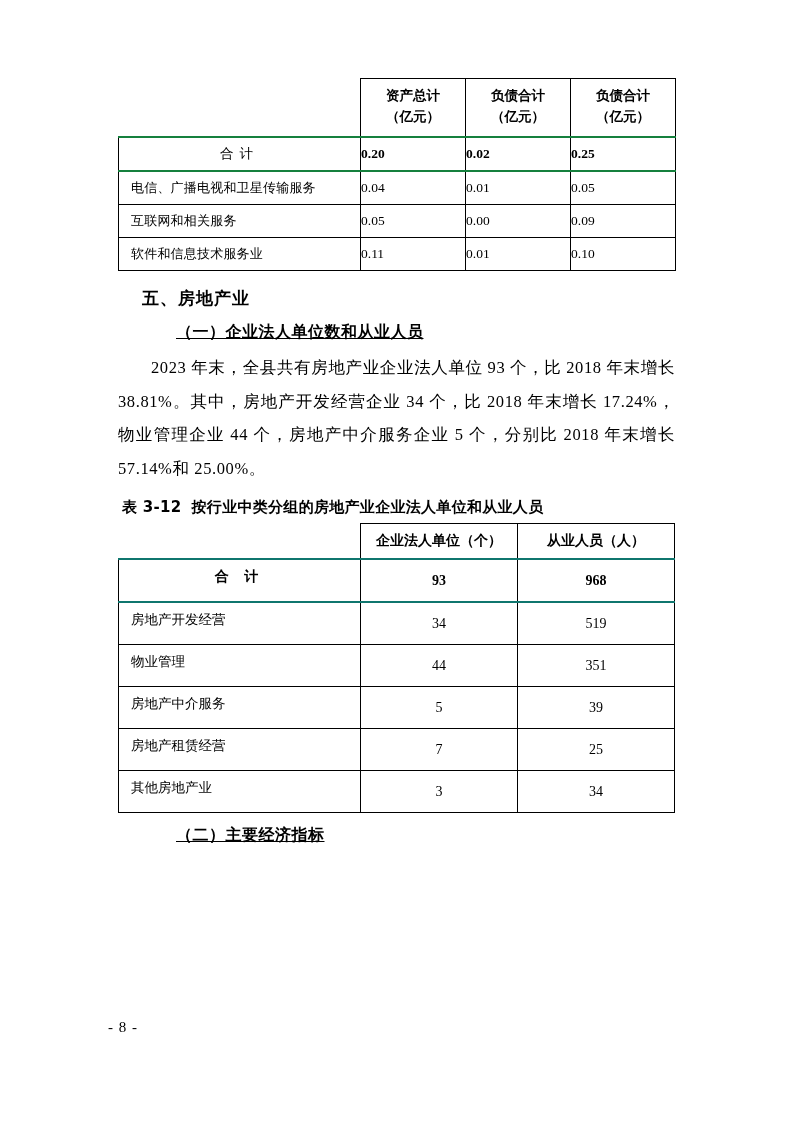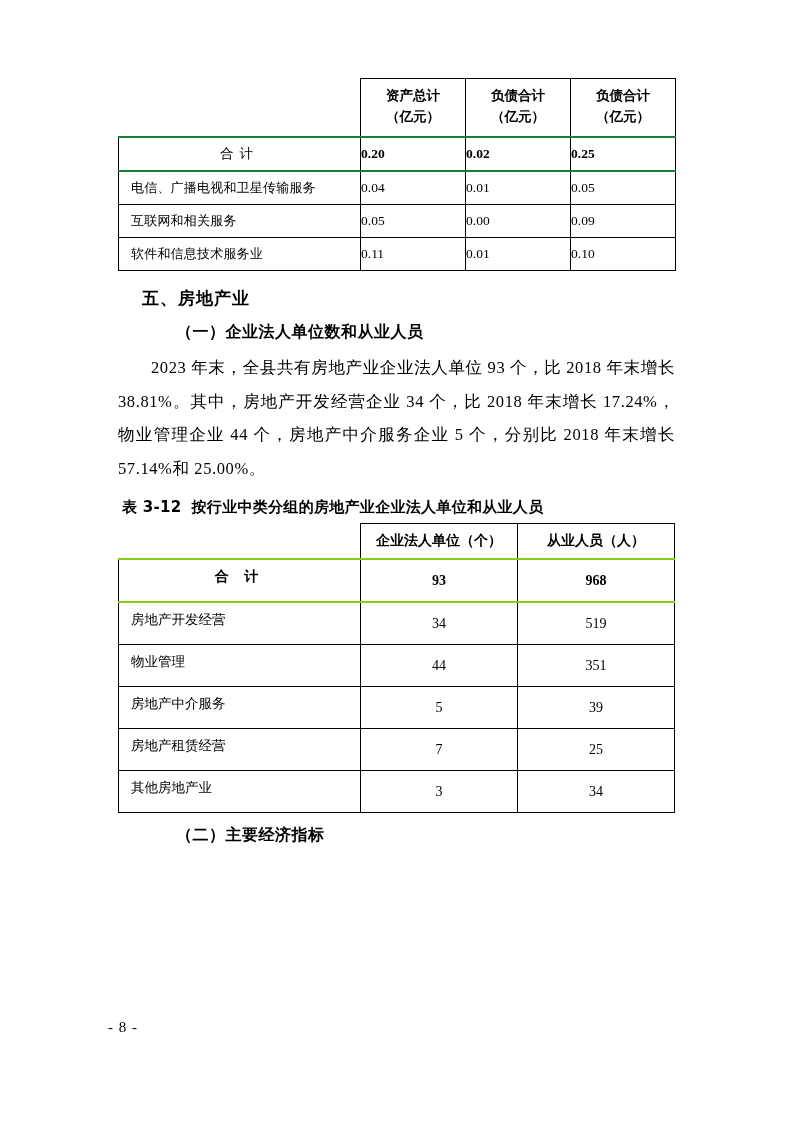--- a/index.html
+++ b/index.html
@@ -82,20 +82,21 @@
     font-weight: bold;
     margin: 16px 0 10px 24px;
     letter-spacing: 1px;
   }
   h3.sub-heading {
     font-family: "DejaVu Sans", "Liberation Sans", sans-serif;
     font-size: 16px;
     font-weight: bold;
     margin: 12px 0 8px 58px;
     letter-spacing: 0.5px;
+    text-decoration: underline;
   }
 
   
   p.body {
     font-size: 16.5px;
     line-height: 2.05;
     margin: 0 0 0 0;
     text-align: justify;
     text-justify: inter-ideograph;
     text-indent: 2em;
@@ -136,21 +137,21 @@
     padding-left: 0;
     font-size: 14px;
   }
   .t2 .num {
     text-align: center;
     font-size: 14px;
     padding: 8px 0;
     margin-left: 16px;
   }
   .t2 tr.total-row td { font-weight: bold; }
-  .t2 .thick-bottom td { border-bottom: 2px solid #84cc16; }
+  .t2 .thick-bottom td { border-bottom: 2px solid #0f766e; }
 
   
   .page-footer {
     position: absolute;
     left: 0;
     right: 0;
     bottom: 86px;
     text-align: left;
     padding-left: 108px;
     font-size: 15px;

